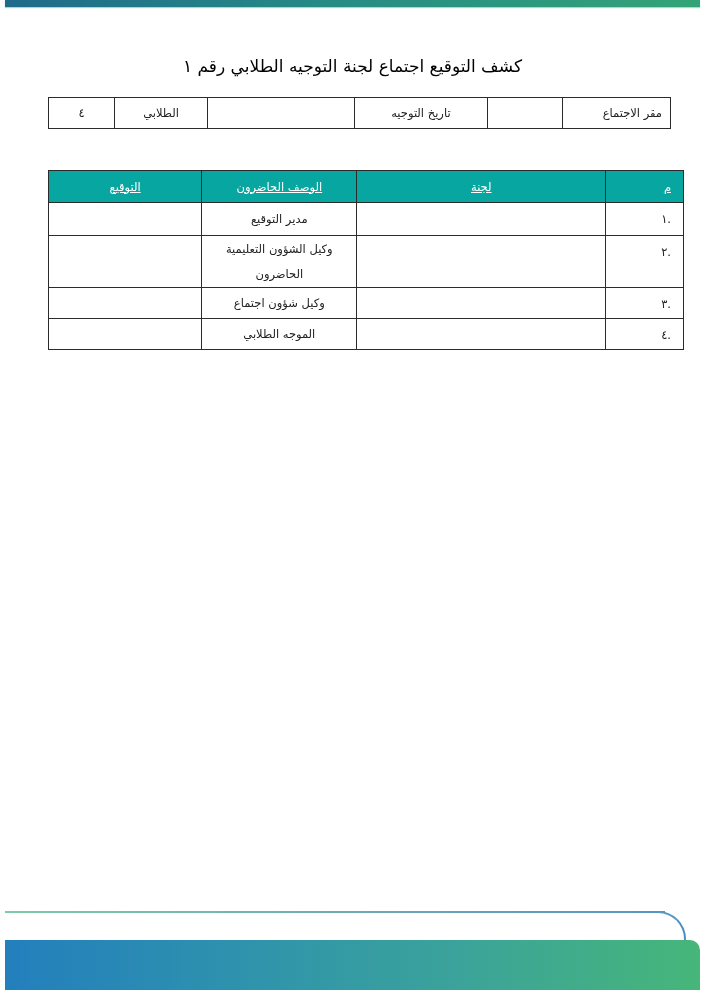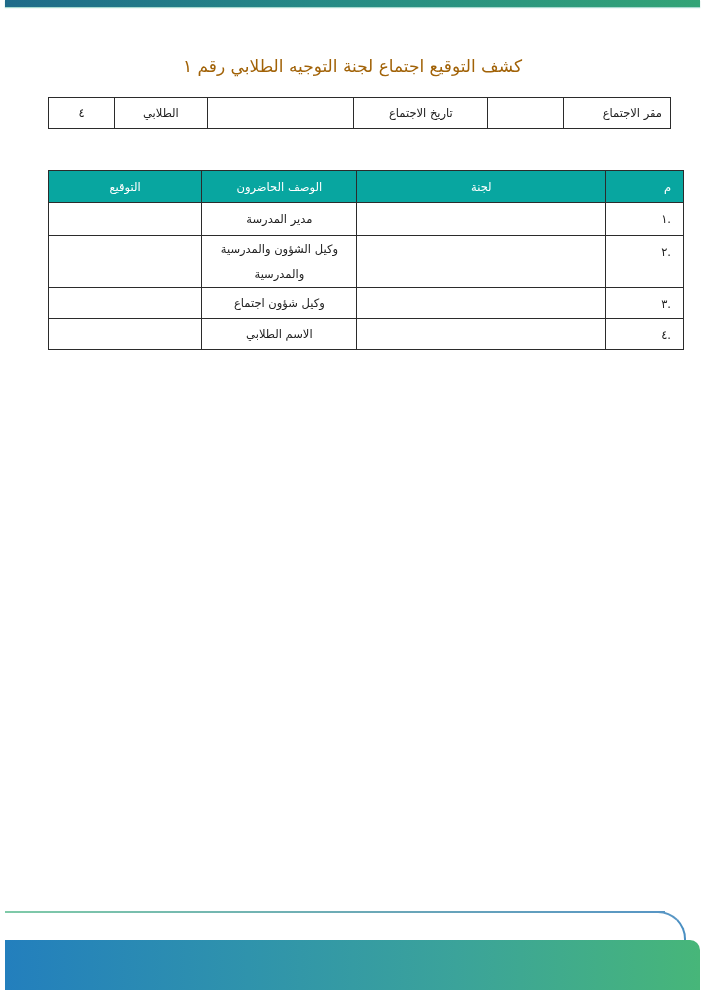--- a/index.html
+++ b/index.html
@@ -9,30 +9,30 @@
     font-family: "DejaVu Sans", "Liberation Sans", sans-serif;
     color: #222;
   }
   .top-bar {
     position: absolute; left: 5px; top: 0; width: 695px; height: 7px;
     background: linear-gradient(90deg, #1f6b8a 0%, #268a86 45%, #33a477 100%);
     box-shadow: 0 1px 1px rgba(80,180,160,0.5);
   }
   .title {
     position: absolute; left: 0; top: 56px; width: 705px; text-align: center;
-    font-size: 17px; color: #a16207; direction: rtl;
+    font-size: 17px; color: #000000; direction: rtl;
   }
   table { border-collapse: collapse; direction: rtl; position: absolute; }
   td, th { border: 1.3px solid #2b2b2b; font-size: 11.5px; text-align: center; padding: 0 6px; font-weight: normal; }
   .info-table { left: 48px; top: 97px; width: 623px; height: 32px; }
   .info-table td { height: 30px; }
   .info-table td.label-right { text-align: right; padding-right: 8px; }
   .main-table { left: 48px; top: 170px; width: 636px; }
   .main-table th {
-    background: #08a6a0; color: #ffffff; height: 31px; font-size: 11.5px;
+    background: #08a6a0; color: #ffffff; height: 31px; font-size: 11.5px; text-decoration: underline;
   }
   .main-table th.col-num { text-align: right; padding-right: 12px; }
   .main-table td { line-height: 25px; }
   .main-table td.num { text-align: right; padding-right: 12px; vertical-align: top; padding-top: 4px; }
   .footer-line {
     position: absolute; left: 5px; top: 911px; width: 660px; height: 2px;
     background: linear-gradient(90deg, #7fcaa8 0%, #6aa6b8 60%, #5896c4 100%);
   }
   .footer-curve {
     position: absolute; left: 650px; top: 911px; width: 36px; height: 30px;
@@ -50,60 +50,60 @@
 
 <div class="top-bar"></div>
 
 <div class="title">كشف التوقيع اجتماع لجنة التوجيه الطلابي رقم ١</div>
 
 <table class="info-table">
   <tbody>
       <tr>
     <td class="label-right" style="width:103px">مقر الاجتماع</td>
     <td style="width:74px"></td>
-    <td style="width:137px">تاريخ الاجتماع</td>
+    <td style="width:137px">تاريخ التوجيه</td>
     <td style="width:159px"></td>
     <td style="width:88px">الطلابي</td>
     <td style="width:62px">٤</td>
   </tr>
 </tbody>
   </table>
 
 <table class="main-table">
   <thead>
     <tr>
       <th class="col-num" style="width:65px">م</th>
       <th style="width:263px">لجنة</th>
       <th style="width:154px">الوصف الحاضرون</th>
       <th style="width:154px">التوقيع</th>
     </tr>
   </thead>
   <tbody>
     <tr style="height:33px">
       <td class="num">.١</td>
       <td></td>
-      <td>مدير المدرسة</td>
+      <td>مدير التوقيع</td>
       <td></td>
     </tr>
     <tr style="height:52px">
       <td class="num">.٢</td>
       <td></td>
-      <td>وكيل الشؤون والمدرسية والمدرسية</td>
+      <td>وكيل الشؤون التعليمية الحاضرون</td>
       <td></td>
     </tr>
     <tr style="height:31px">
       <td class="num">.٣</td>
       <td></td>
       <td>وكيل شؤون اجتماع</td>
       <td></td>
     </tr>
     <tr style="height:31px">
       <td class="num">.٤</td>
       <td></td>
-      <td>الاسم الطلابي</td>
+      <td>الموجه الطلابي</td>
       <td></td>
     </tr>
   </tbody>
 </table>
 
 <div class="footer-line"></div>
 <div class="footer-curve"></div>
 <div class="footer-bar"></div>
 
 </body></html>

